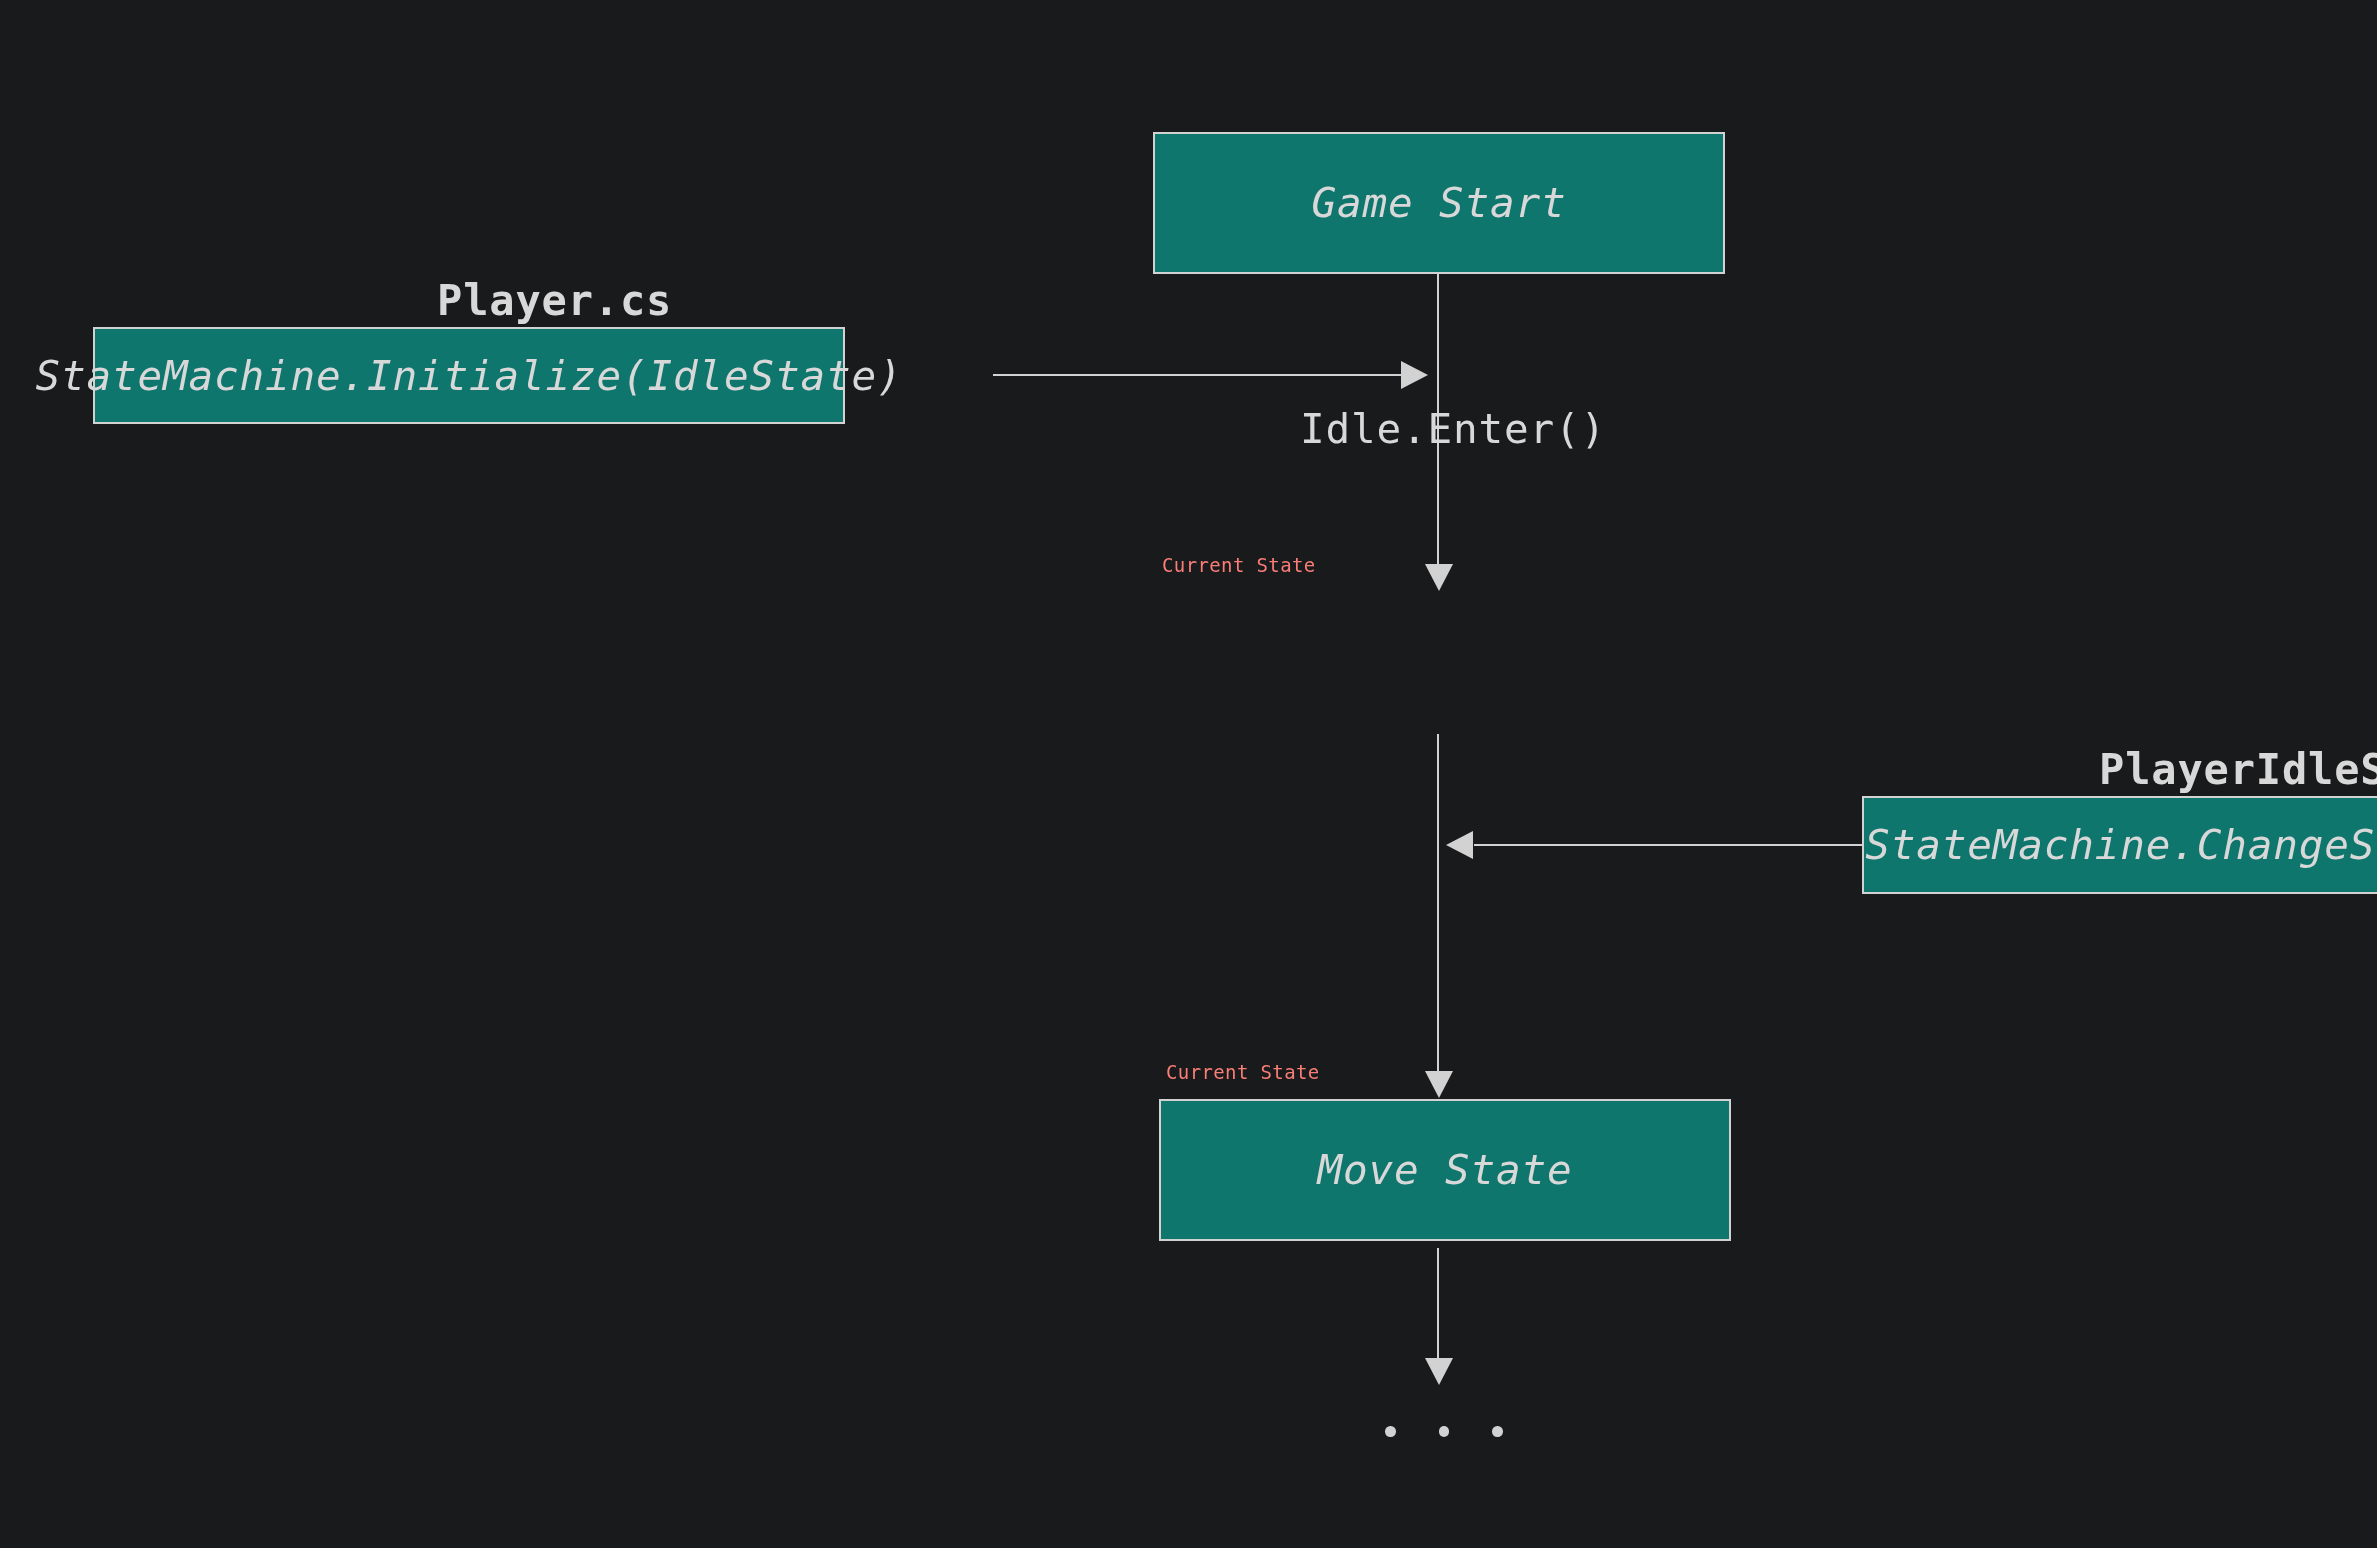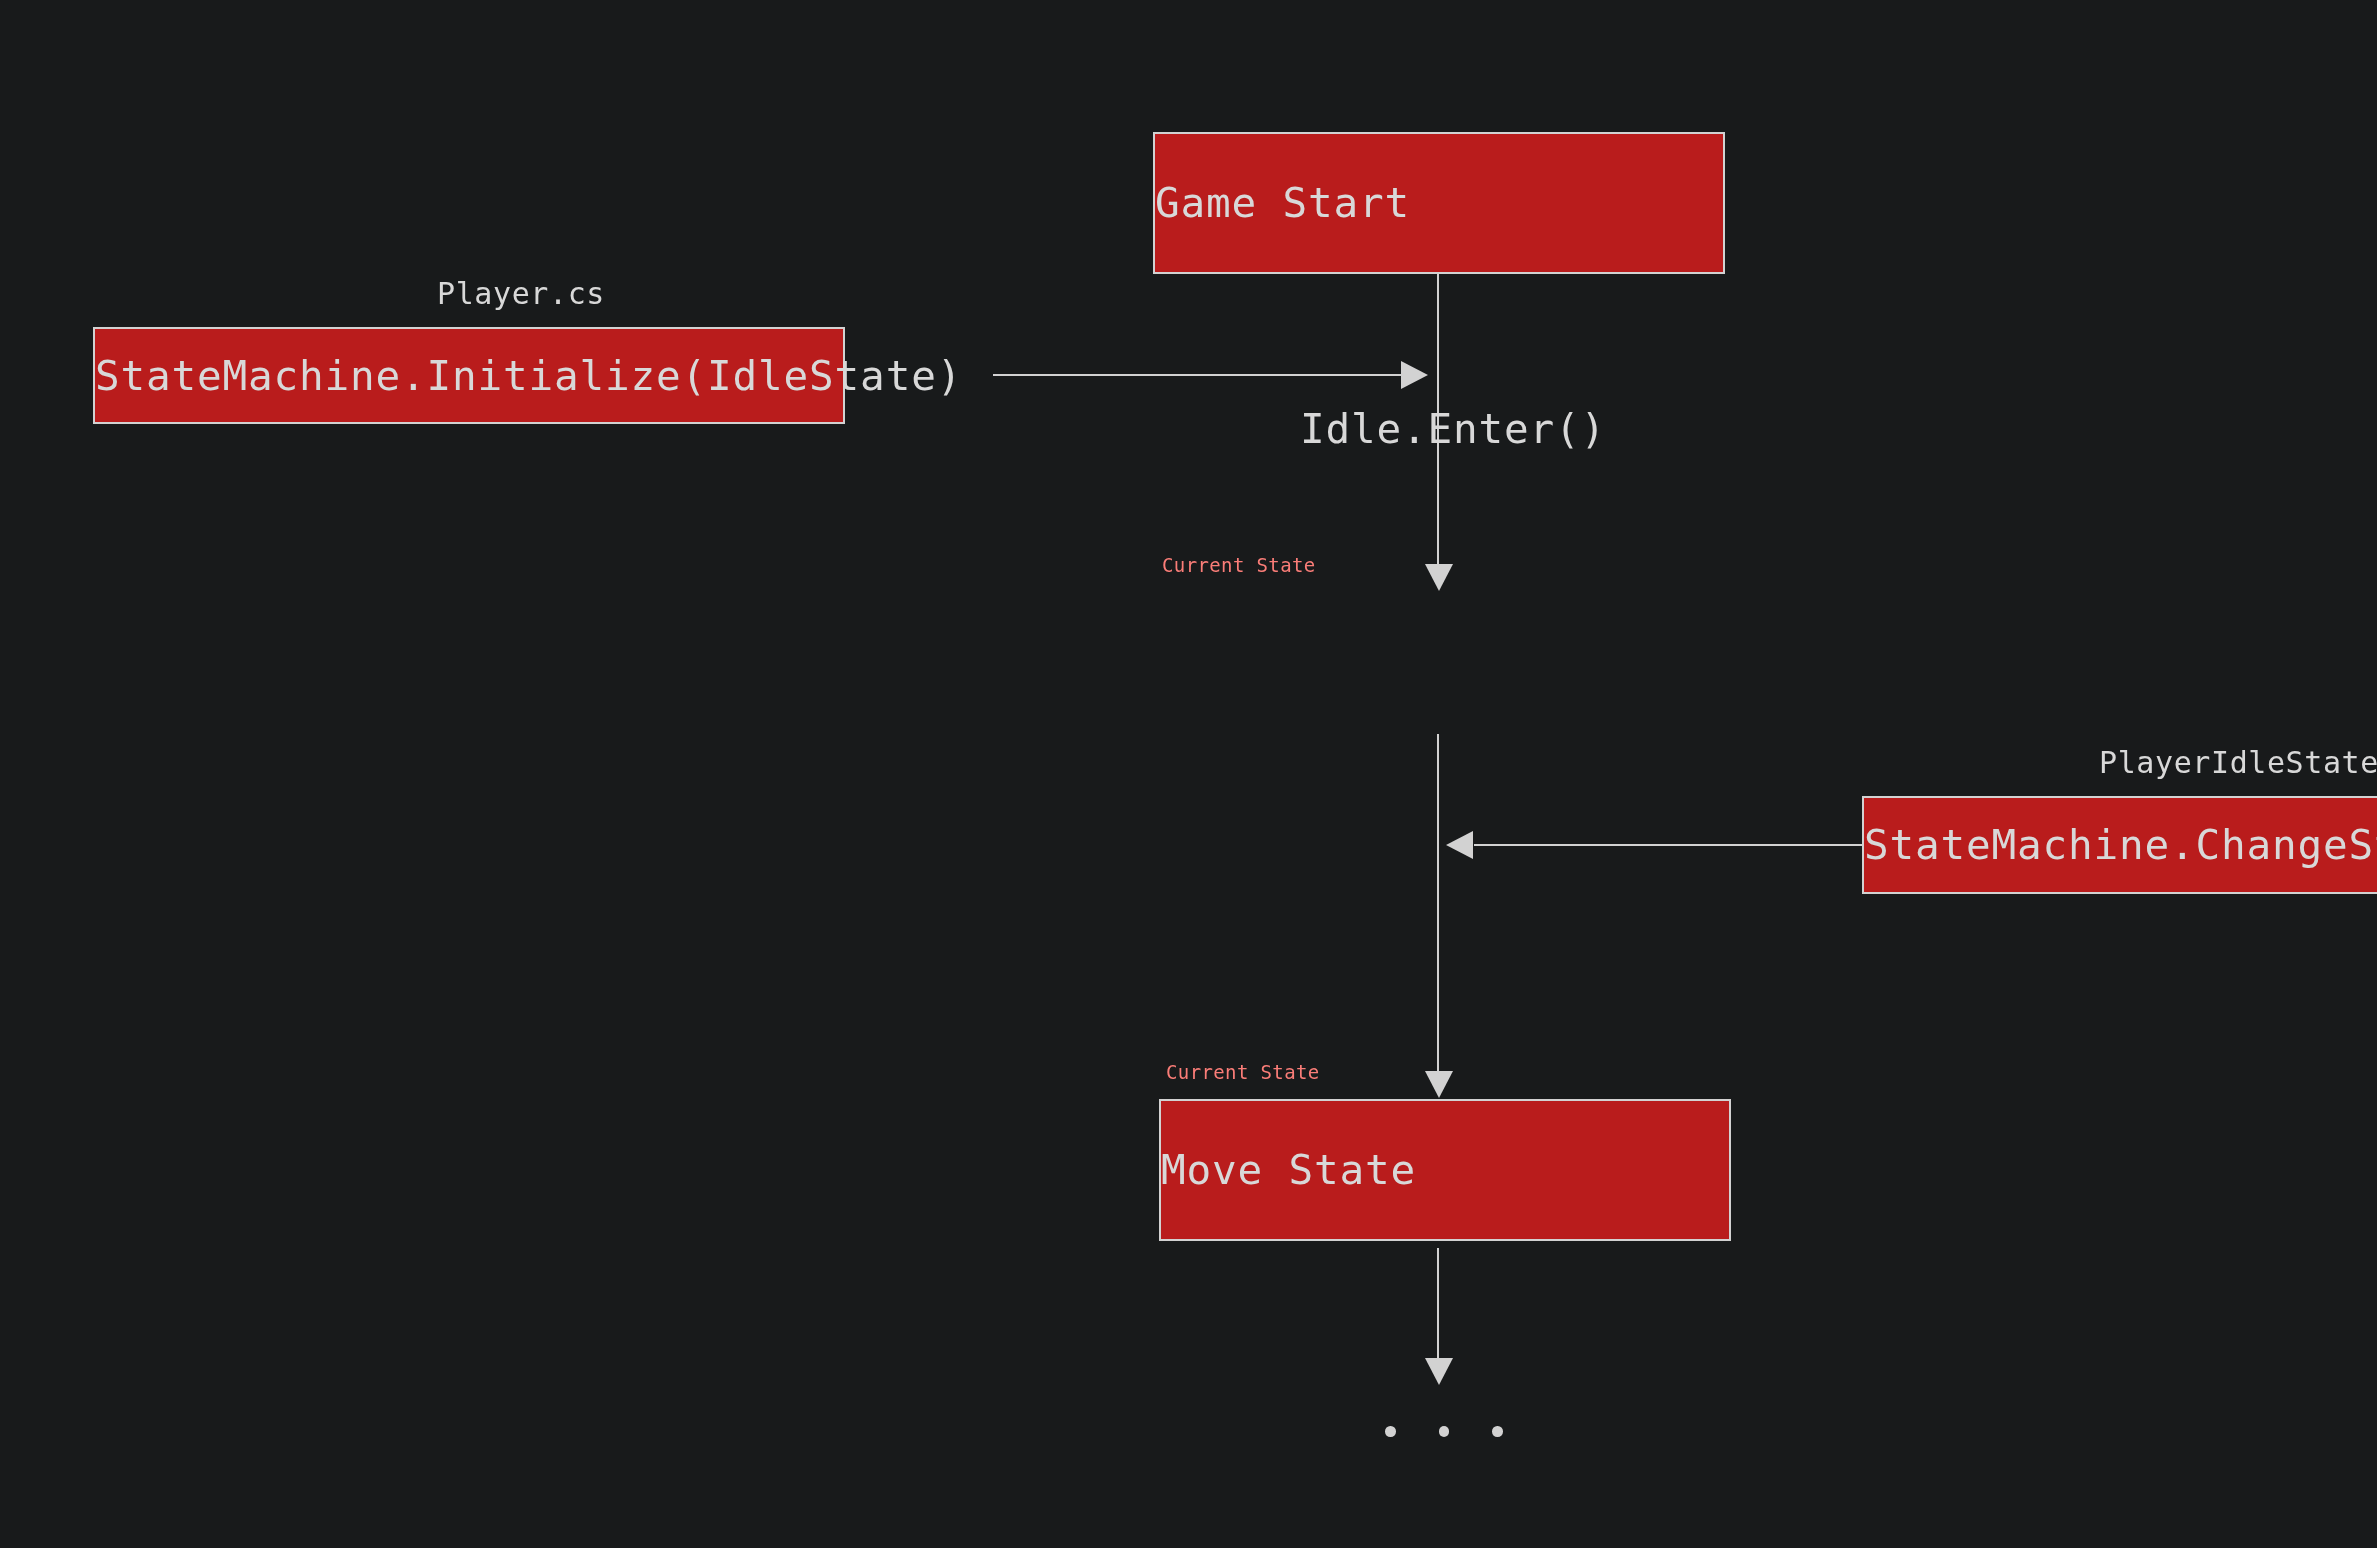--- a/index.html
+++ b/index.html
@@ -14,37 +14,40 @@
     background: #181a1b;
     overflow: hidden;
     font-family: "DejaVu Sans Mono", "Liberation Mono", monospace;
   }
 
   
   .node {
     position: absolute;
     box-sizing: border-box;
     border: 2.9px solid #d2d2d2;
-    background: #b91c1c;
+    background: #0f766e;
     display: flex;
     align-items: center;
+    justify-content: center;
     color: #d8d8d8;
     letter-spacing: 0.02em;
     white-space: nowrap;
+    font-style: italic;
   }
   .node-state { font-size: 41px; }
   .node-code  { font-size: 41px; }
 
   
   .caption {
     position: absolute;
     color: #d8d8d8;
-    font-size: 30px;
+    font-size: 42px;
     white-space: nowrap;
     letter-spacing: 0.02em;
+    font-weight: bold;
   }
 
   
   .edge-label {
     position: absolute;
     color: #d8d8d8;
     font-size: 41px;
     white-space: nowrap;
     letter-spacing: 0.02em;
     line-height: 1.12em;

